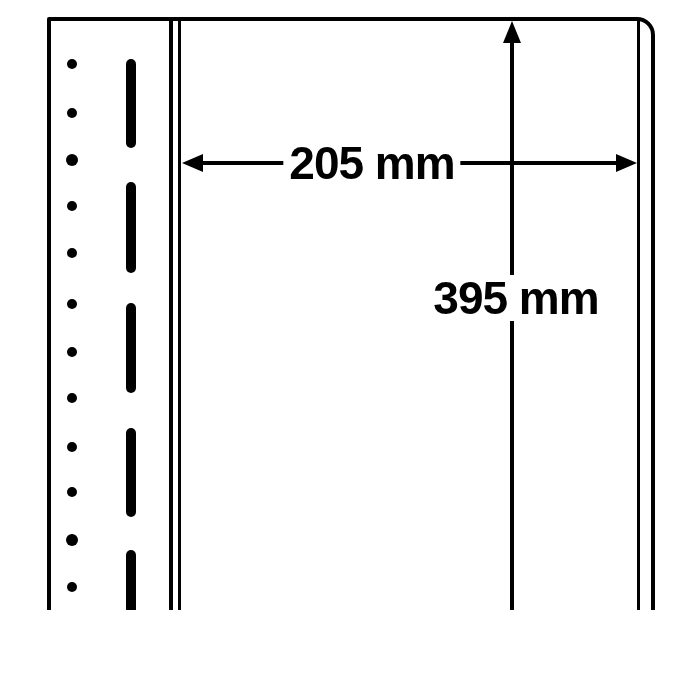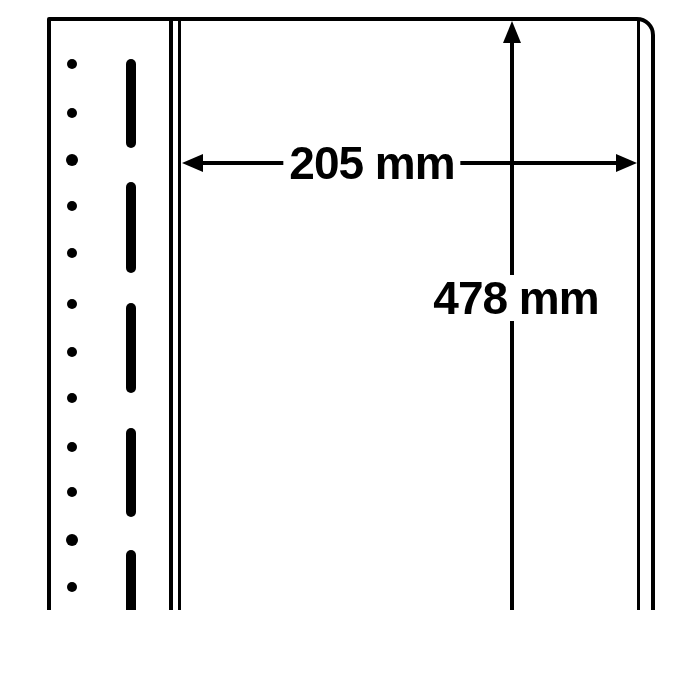--- a/index.html
+++ b/index.html
@@ -150,15 +150,15 @@
   <div class="h-shaft"></div>
   <div class="h-head-left"></div>
   <div class="h-head-right"></div>
 
   <div class="v-shaft"></div>
   <div class="v-head-top"></div>
   <div class="v-head-bottom"></div>
 
   <div class="dim-label width">205 mm</div>
 
-  <div class="dim-label height">478 mm</div>
+  <div class="dim-label height">395 mm</div>
 
 </div>
 
 </body></html>

